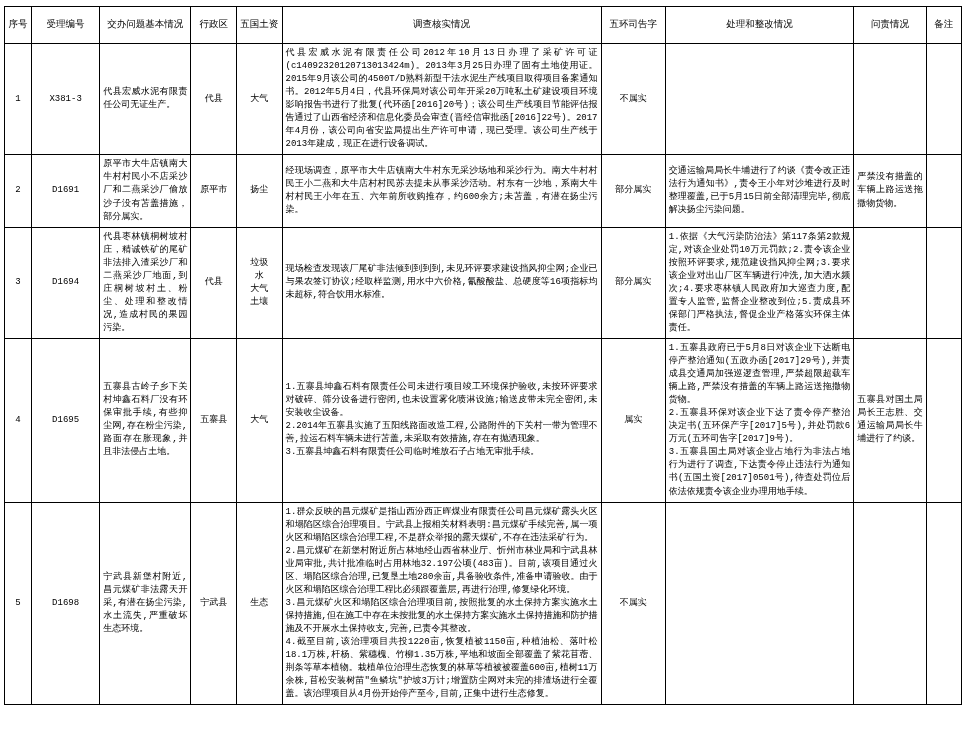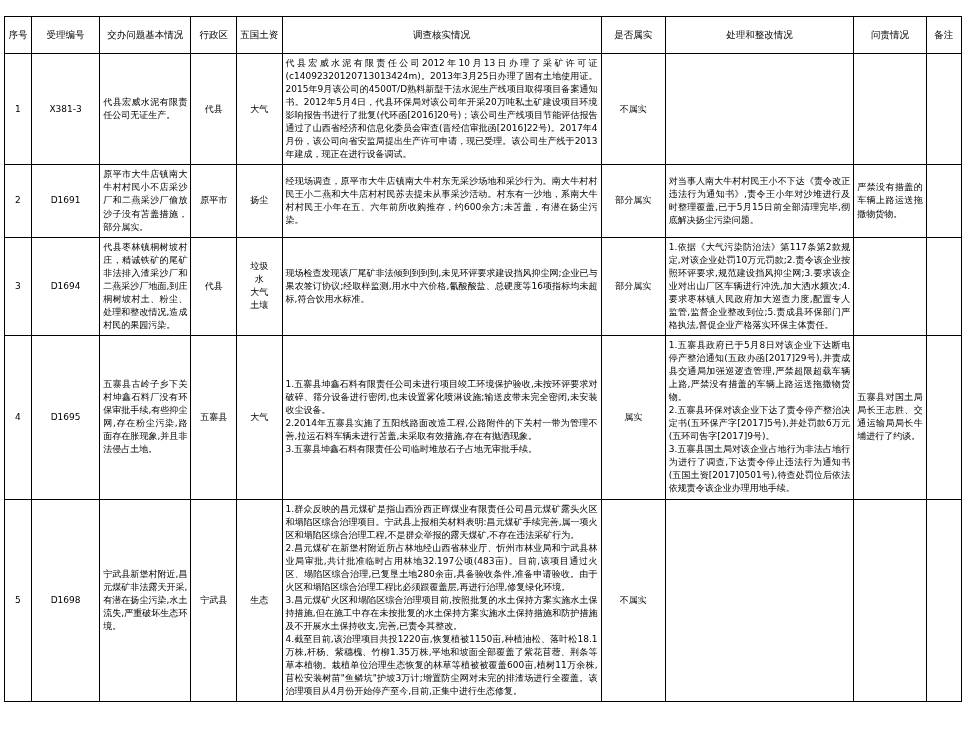--- a/index.html
+++ b/index.html
@@ -4,21 +4,22 @@
 <style>
   html,body{margin:0;padding:0;background:#ffffff;}
   body{
     font-family:"DejaVu Sans","Liberation Sans",sans-serif;
     width:966px;
     color:#000;
   }
   #sheet{
     width:866px;
     box-sizing:border-box;
-    padding:16px 4px 4px 4px;
+    padding:6px 4px 4px 4px;
+    font-family:Liberation Mono, monospace;
   }
   table{
     border-collapse:collapse;
     width:958px;
     table-layout:fixed;
     margin:0 auto;
   }
   th,td{
     border:1px solid #000;
     vertical-align:middle;
@@ -70,21 +71,21 @@
         <col class="c9">
   </colgroup>
   <thead>
     <tr>
       <th>序号</th>
       <th>受理编号</th>
       <th>交办问题基本情况</th>
       <th>行政区</th>
       <th>五国土资</th>
       <th>调查核实情况</th>
-      <th>是否属实</th>
+      <th>五环司告字</th>
       <th>处理和整改情况</th>
       <th>问责情况</th>
       <th>备注</th>
     </tr>
   </thead>
   <tbody>
     <tr>
       <td class="num">1</td>
       <td class="code">X381-3</td>
       <td class="desc">代县宏威水泥有限责任公司无证生产。</td>
@@ -97,21 +98,21 @@
       <td class="center"></td>
     </tr>
     <tr>
       <td class="num">2</td>
       <td class="code">D1691</td>
       <td class="desc">原平市大牛店镇南大牛村村民小不店采沙厂和二燕采沙厂偷放沙子没有苫盖措施，部分属实。</td>
       <td class="region">原平市</td>
       <td class="type">扬尘</td>
       <td class="invest">经现场调查，原平市大牛店镇南大牛村东无采沙场地和采沙行为。南大牛村村民王小二燕和大牛店村村民苏去提未从事采沙活动。村东有一沙地，系南大牛村村民王小年在五、六年前所收购推存，约600余方;未苫盖，有潜在扬尘污染。</td>
       <td class="center">部分属实</td>
-      <td class="handle">对当事人南大牛村村民王小不下达《责令改正违法行为通知书》,责令王小年对沙堆进行及时整理覆盖,已于5月15日前全部清理完毕,彻底解决扬尘污染问题。</td>
+      <td class="handle">交通运输局局长牛埔进行了约谈《责令改正违法行为通知书》,责令王小年对沙堆进行及时整理覆盖,已于5月15日前全部清理完毕,彻底解决扬尘污染问题。</td>
       <td class="account">严禁没有措盖的车辆上路运送拖撒物货物。</td>
       <td class="center"></td>
     </tr>
     <tr>
       <td class="num">3</td>
       <td class="code">D1694</td>
       <td class="desc">代县枣林镇桐树坡村庄，精诚铁矿的尾矿非法排入渣采沙厂和二燕采沙厂地面,到庄桐树坡村土、粉尘、处理和整改情况,造成村民的果园污染。</td>
       <td class="region">代县</td>
       <td class="type" style="white-space:pre-line">垃圾
 水

